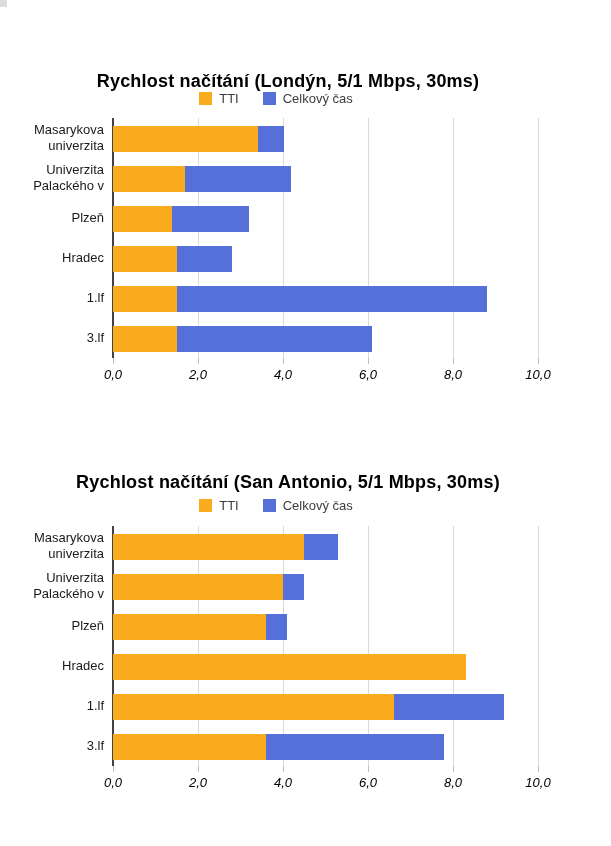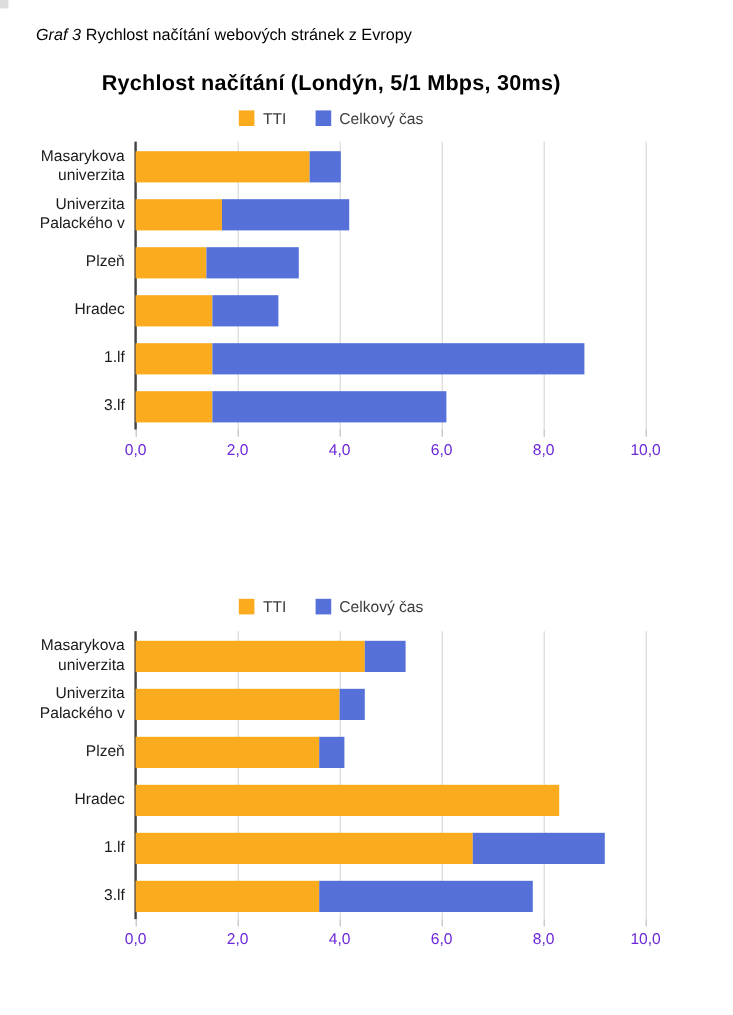--- a/index.html
+++ b/index.html
@@ -5,55 +5,52 @@
   html,body{margin:0;padding:0;background:#ffffff;}
   .page{
     position:relative;width:611px;height:846px;background:#ffffff;
     font-family:"Liberation Sans",sans-serif;color:#1f1f1f;overflow:hidden;
   }
   .corner-artifact{position:absolute;left:0;top:0;width:7px;height:7px;background:#dcdcdc;}
   .caption{position:absolute;left:30px;margin:0;font-size:13.5px;color:#000;white-space:nowrap;}
   .caption em{font-style:italic;}
   .caption .cap-text{margin-left:4px;}
   .chart-title{
-    position:absolute;left:0;width:552px;margin:0;text-align:center;
+    position:absolute;left:0;width:552px;margin:12px;text-align:center;
     font-size:18px;font-weight:bold;color:#000;letter-spacing:.2px;white-space:nowrap;
   }
   .legend{
     position:absolute;left:0;width:552px;display:flex;justify-content:center;
     align-items:center;gap:24px;font-size:13px;color:#3c3c3c;
   }
   .legend-item{display:flex;align-items:center;gap:7px;}
   .swatch{width:13px;height:13px;display:inline-block;}
   .plot{position:absolute;left:0;width:552px;height:268px;}
   .gridline{position:absolute;top:0;width:1px;height:240px;}
   .axis-line{position:absolute;top:0;width:2px;height:240px;}
   .tick{position:absolute;top:240px;width:1px;height:6px;}
-  .x-tick-label{position:absolute;top:249px;width:60px;text-align:center;font-size:13px;color:#6d28d9;}
+  .x-tick-label{position:absolute;top:249px;width:60px;text-align:center;font-size:13px;color:#000000;font-style:italic;}
   .cat-label{position:absolute;left:0;text-align:right;font-size:13px;line-height:16px;color:#1b1b1b;}
   .bar-seg{position:absolute;height:26px;}
   
   .cap-0{top:21px;}
   .cap-1{top:429px;}
   .title-0{top:59px;}
   .title-1{top:460px;}
   .legend-0{top:91px;}
   .legend-1{top:498px;}
   .plot-0{top:118px;}
   .plot-1{top:526px;}
 </style>
 </head>
 <body>
 
 <div class="page">
   <div class="corner-artifact"></div>
 
-  <p class="caption cap-0">
-    <em>Graf 3</em><span class="cap-text">Rychlost načítání webových stránek z Evropy</span>
-  </p>
   <h2 class="chart-title title-0">Rychlost načítání (Londýn, 5/1 Mbps, 30ms)</h2>
   <div class="legend legend-0">
     <span class="legend-item">
       <span class="swatch sw-tti" style="background: rgb(251, 171, 30);"></span>
       <span>TTI</span>
     </span>
     <span class="legend-item">
       <span class="swatch sw-total" style="background: rgb(85, 113, 217);"></span>
       <span>Celkový čas</span>
     </span>
@@ -90,20 +87,21 @@
       <div class="bar-seg" style="left: 113px; top: 128px; width: 64px; background: rgb(251, 171, 30);"></div>
       <div class="bar-seg" style="left: 177px; top: 128px; width: 55px; background: rgb(85, 113, 217);"></div>
       <div class="cat-label" style="top: 172px; width: 104px;"><span>1.lf</span></div>
       <div class="bar-seg" style="left: 113px; top: 168px; width: 64px; background: rgb(251, 171, 30);"></div>
       <div class="bar-seg" style="left: 177px; top: 168px; width: 310px; background: rgb(85, 113, 217);"></div>
       <div class="cat-label" style="top: 212px; width: 104px;"><span>3.lf</span></div>
       <div class="bar-seg" style="left: 113px; top: 208px; width: 64px; background: rgb(251, 171, 30);"></div>
       <div class="bar-seg" style="left: 177px; top: 208px; width: 195px; background: rgb(85, 113, 217);"></div>
     </div>
 
+  <h2 class="chart-title title-1">Rychlost načítání (San Antonio, 5/1 Mbps, 30ms)</h2>
   <div class="legend legend-1">
     <span class="legend-item">
       <span class="swatch sw-tti" style="background: rgb(251, 171, 30);"></span>
       <span>TTI</span>
     </span>
     <span class="legend-item">
       <span class="swatch sw-total" style="background: rgb(85, 113, 217);"></span>
       <span>Celkový čas</span>
     </span>
   </div>

